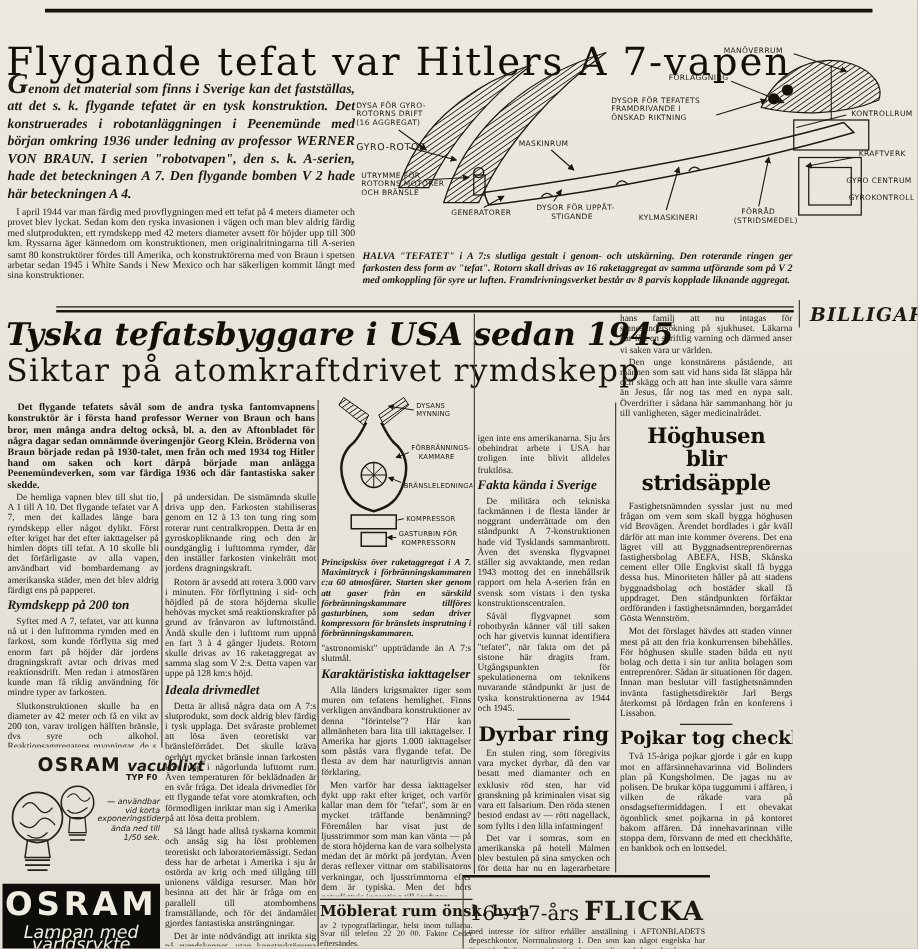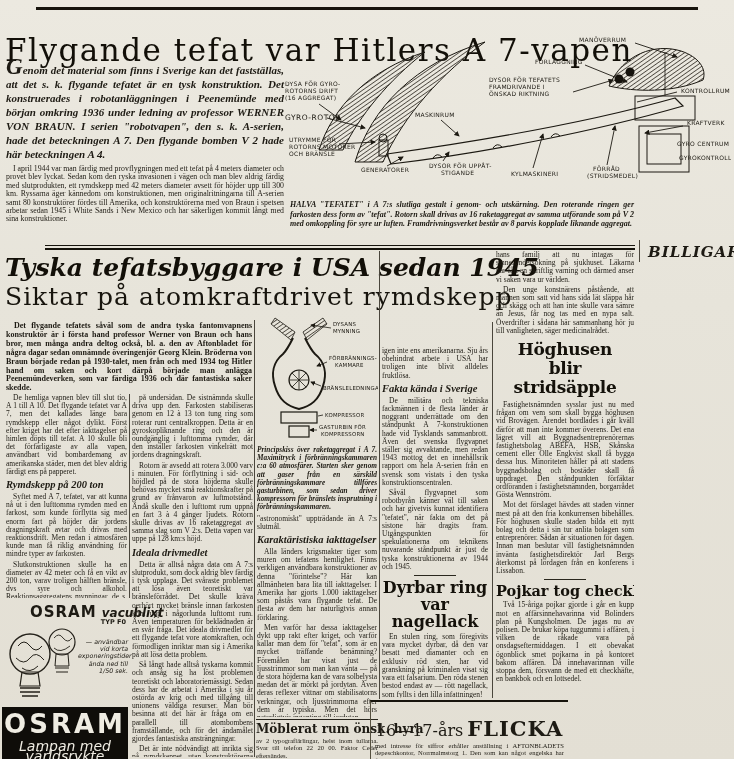--- a/index.html
+++ b/index.html
@@ -218,21 +218,20 @@
   </div>
 
   <div class="abs col" style="left:382px;top:318px;width:106px;height:380px;">
     <p class="body-p" style="text-indent:0;margin-top:29px;">igen inte ens amerikanarna. Sju års obehindrat arbete i USA har troligen inte blivit alldeles fruktlösa.</p>
     <div class="subhead">Fakta kända i Sverige</div>
     <p class="body-p">De militära och tekniska fackmännen i de flesta länder är noggrant underrättade om den ståndpunkt A 7-konstruktionen hade vid Tysklands sammanbrott. Även det svenska flygvapnet ställer sig avvaktande, men redan 1943 mottog det en innehållsrik rapport om hela A-serien från en svensk som vistats i den tyska konstruktionscentralen.</p>
     <p class="body-p">Såväl flygvapnet som robotbyrån känner väl till saken och har givetvis kunnat identifiera "tefatet", när fakta om det på sistone här dragits fram. Utgångspunkten för spekulationerna om teknikens nuvarande ståndpunkt är just de tyska konstruktionerna av 1944 och 1945.</p>
     <div class="story-rule"></div>
     <div class="story-headline" style="font-size:16px;line-height:17px;margin-bottom:3px;">
       <span>Dyrbar ring</span><br>
-      <span>var nagellack</span>
     </div>
     <p class="body-p">En stulen ring, som föregivits vara mycket dyrbar, då den var besatt med diamanter och en exklusiv röd sten, har vid granskning på kriminalen visat sig vara ett falsarium. Den röda stenen bestod endast av — rött nagellack, som fyllts i den lilla infattningen!</p>
     <p class="body-p">Det var i somras, som en amerikanska på hotell Malmen blev bestulen på sina smycken och för detta har nu en lagerarbetare häktats. Han gav smyckena till en väninna. Vid ett tillfälle blev de osams och råkade i slagsmål. Under tumultet revs den riktiga röda stenen på ringen ur sin infattning. Kvinnan, som tyckte det såg tomt ut, fyllde i rött nagellack som länge lyste och gällde för en dyrbar sten.</p>
   </div>
 
   <div class="abs col" style="left:496px;top:251px;width:138px;height:447px;">
     <p class="body-p" style="text-indent:0;">hans familj att nu intagas för sinnesundersökning på sjukhuset. Läkarna har fått en skriftlig varning och därmed anser vi saken vara ur världen.</p>
     <p class="body-p">Den unge konstnärens påstående, att männen som satt vid hans sida lät släppa hår och skägg och att han inte skulle vara sämre än Jesus, får nog tas med en nypa salt. Överdrifter i sådana här sammanhang hör ju till vanligheten, säger medicinalrådet.</p>
     <div class="story-headline" style="font-size:17px;line-height:19px;margin:5px 0 4px;letter-spacing:-0.3px;">
       <span>Höghusen</span><br>

